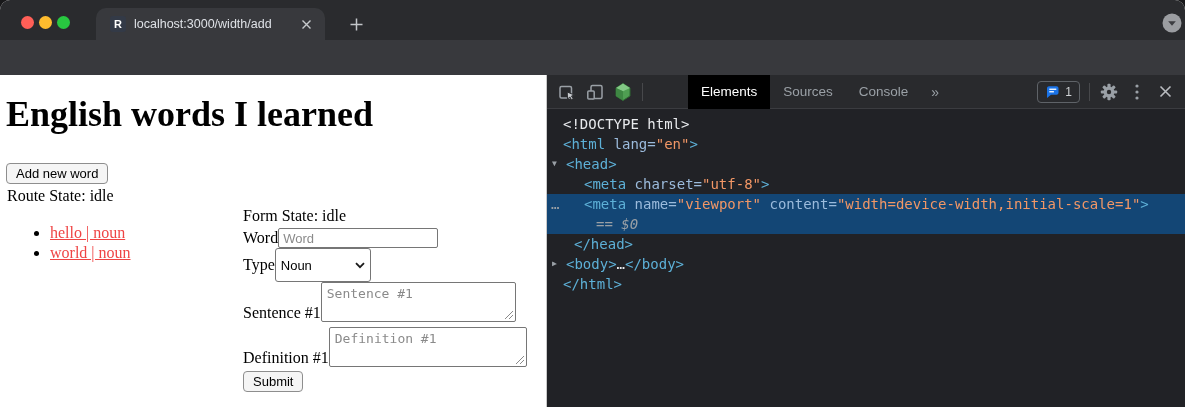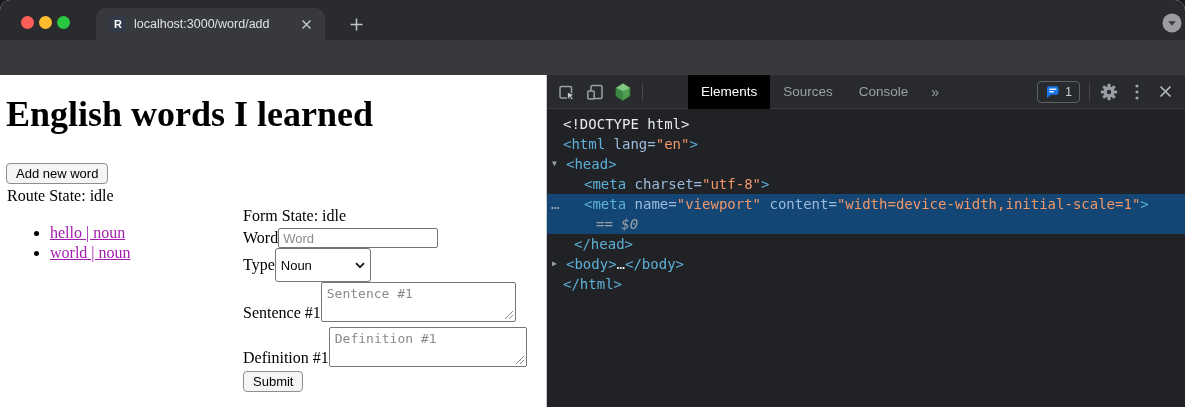--- a/index.html
+++ b/index.html
@@ -44,21 +44,21 @@
   
   .page { position:absolute; left:0; top:75px; width:547px; height:332px; background:#fff;
           border-right:1px solid #c9c9c9; font-family:"Liberation Serif","DejaVu Serif",serif; color:#000; }
   .page h1 { position:absolute; left:6px; top:21px; font-size:36px; line-height:36px; font-weight:bold; }
   .btn { font-family:"Liberation Sans",sans-serif; font-size:13px; color:#000; background:#f5f5f5;
          border:1px solid #8e8e8e; border-radius:4px; padding:2px 9px; }
   .add-btn { position:absolute; left:6px; top:88px; }
   .route-state { position:absolute; left:7px; top:112px; font-size:16px; }
   .words { position:absolute; left:10px; top:148px; padding-left:40px; font-size:16px; }
   .words li { line-height:20px; }
-  .words a { color:#a21caf;text-align:center; }
+  .words a { color:#ef4444;text-align:center; }
 
   .form-col { position:absolute; left:243px; top:130px; width:300px; font-size:16px; }
   .form-state { line-height:21px; }
   .frow { display:flex; align-items:baseline; }
   .frow.bottom { align-items:flex-end; }
   .row-word { margin-top:2px; }
   .row-def { margin-top:5px; }
   .flabel { white-space:nowrap; }
   input.txt { width:160px; height:20px; border:1px solid #767676; border-radius:2px; background:#fff;
               font-family:"Liberation Sans",sans-serif; font-size:13px; padding:0 4px; }
@@ -109,21 +109,21 @@
 
 <div class="window">
 
   <div class="tabstrip">
     <div class="traffic t-red"></div>
     <div class="traffic t-yellow"></div>
     <div class="traffic t-green"></div>
 
     <div class="tab">
       <div class="favicon">R</div>
-      <div class="tab-title">localhost:3000/word/add</div>
+      <div class="tab-title">localhost:3000/width/add</div>
       <div class="icon-btn tab-close">
         <svg width="11" height="11" viewBox="0 0 11 11">
             <path d="M1.5 1.5l8 8M9.5 1.5l-8 8" stroke="#c7cacd" stroke-width="1.4"></path>
           </svg>
       </div>
     </div>
 
     <div class="icon-btn newtab">
       <svg width="13" height="13" viewBox="0 0 13 13">
           <path d="M6.5 .5v12M.5 6.5h12" stroke="#c3c6ca" stroke-width="1.5"></path>

